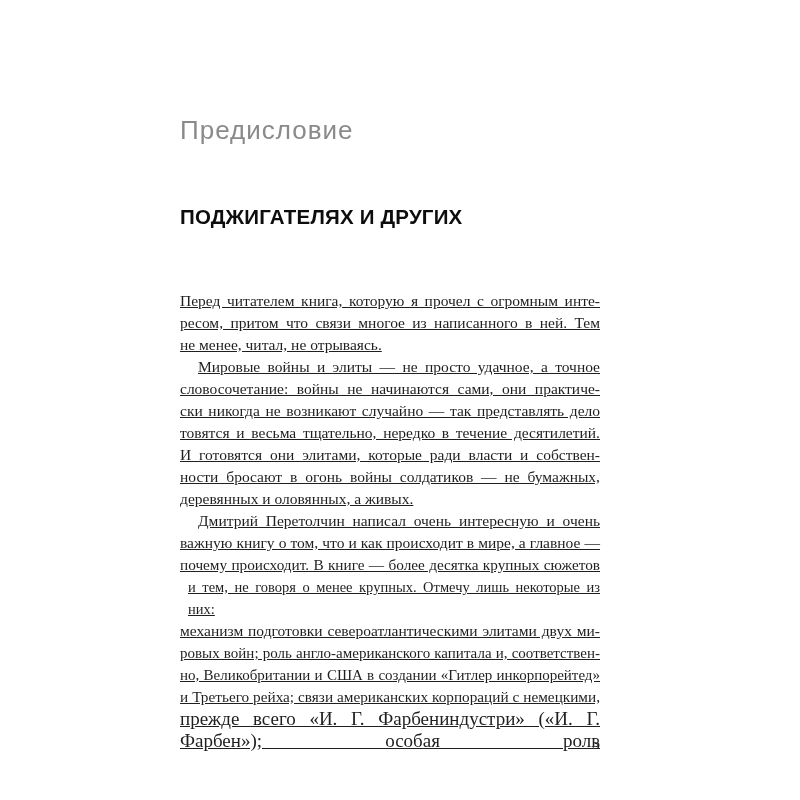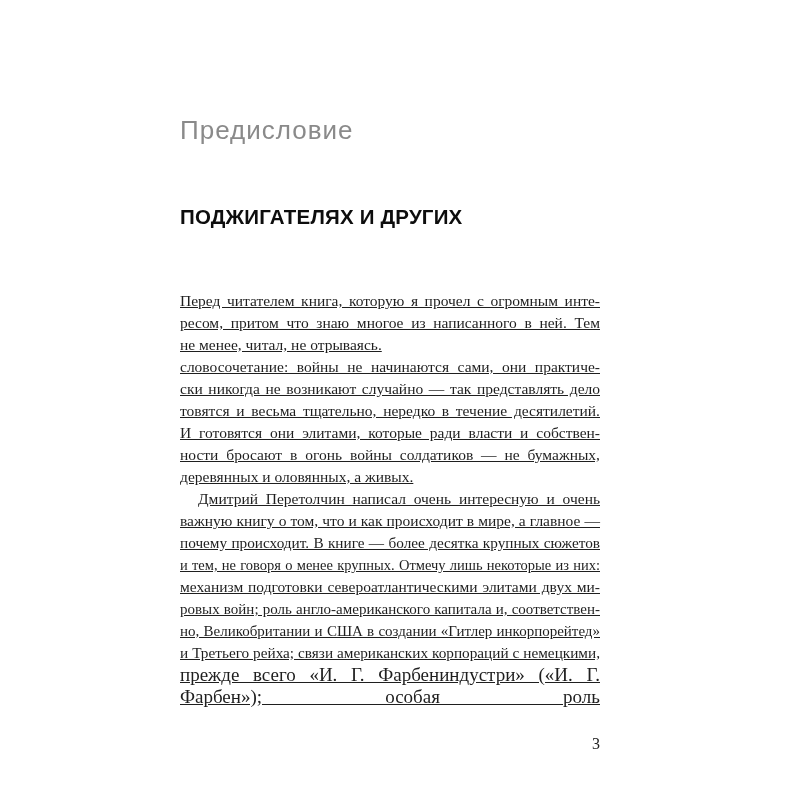--- a/index.html
+++ b/index.html
@@ -76,32 +76,33 @@
 
   <div class="kicker">Предисловие</div>
 
   <h1 class="title">
     <br>
     <span>ПОДЖИГАТЕЛЯХ И ДРУГИХ</span>
   </h1>
 
   <div class="body-text">
       <div class="line">Перед читателем книга, которую я прочел с огромным инте-</div>
-      <div class="line">ресом, притом что знаю многое из написанного в ней. Тем</div>
+      <div class="line">ресом, притом что связи многое из написанного в ней. Тем</div>
       <div class="line end">не менее, читал, не отрываясь.</div>
+      <div class="line indent">Мировые войны и элиты — не просто удачное, а точное</div>
       <div class="line">словосочетание: войны не начинаются сами, они практиче-</div>
       <div class="line">ски никогда не возникают случайно — так представлять дело</div>
       <div class="line">товятся и весьма тщательно, нередко в течение десятилетий.</div>
       <div class="line">И готовятся они элитами, которые ради власти и собствен-</div>
       <div class="line">ности бросают в огонь войны солдатиков — не бумажных,</div>
       <div class="line end">деревянных и оловянных, а живых.</div>
       <div class="line indent">Дмитрий Перетолчин написал очень интересную и очень</div>
       <div class="line">важную книгу о том, что и как происходит в мире, а главное —</div>
       <div class="line" style="font-size: 15.25px;">почему происходит. В книге — более десятка крупных сюжетов</div>
-      <div class="line" style="font-size: 14.5px;">и тем, не говоря о менее крупных. Отмечу лишь некоторые из них:</div>
+      <div class="line" style="font-size: 14.5px; margin-left: 8px;">и тем, не говоря о менее крупных. Отмечу лишь некоторые из них:</div>
       <div class="line">механизм подготовки североатлантическими элитами двух ми-</div>
       <div class="line" style="font-size: 15px;">ровых войн; роль англо-американского капитала и, соответствен-</div>
       <div class="line" style="font-size: 15px;">но, Великобритании и США в создании «Гитлер инкорпорейтед»</div>
       <div class="line" style="font-size: 15.25px;">и Третьего рейха; связи американских корпораций с немецкими,</div>
       <div class="line" style="font-size: 19px;">прежде всего «И. Г. Фарбениндустри» («И. Г. Фарбен»); особая роль</div>
     </div>
 
   <div class="pagenum">3</div>
 
 </div>

